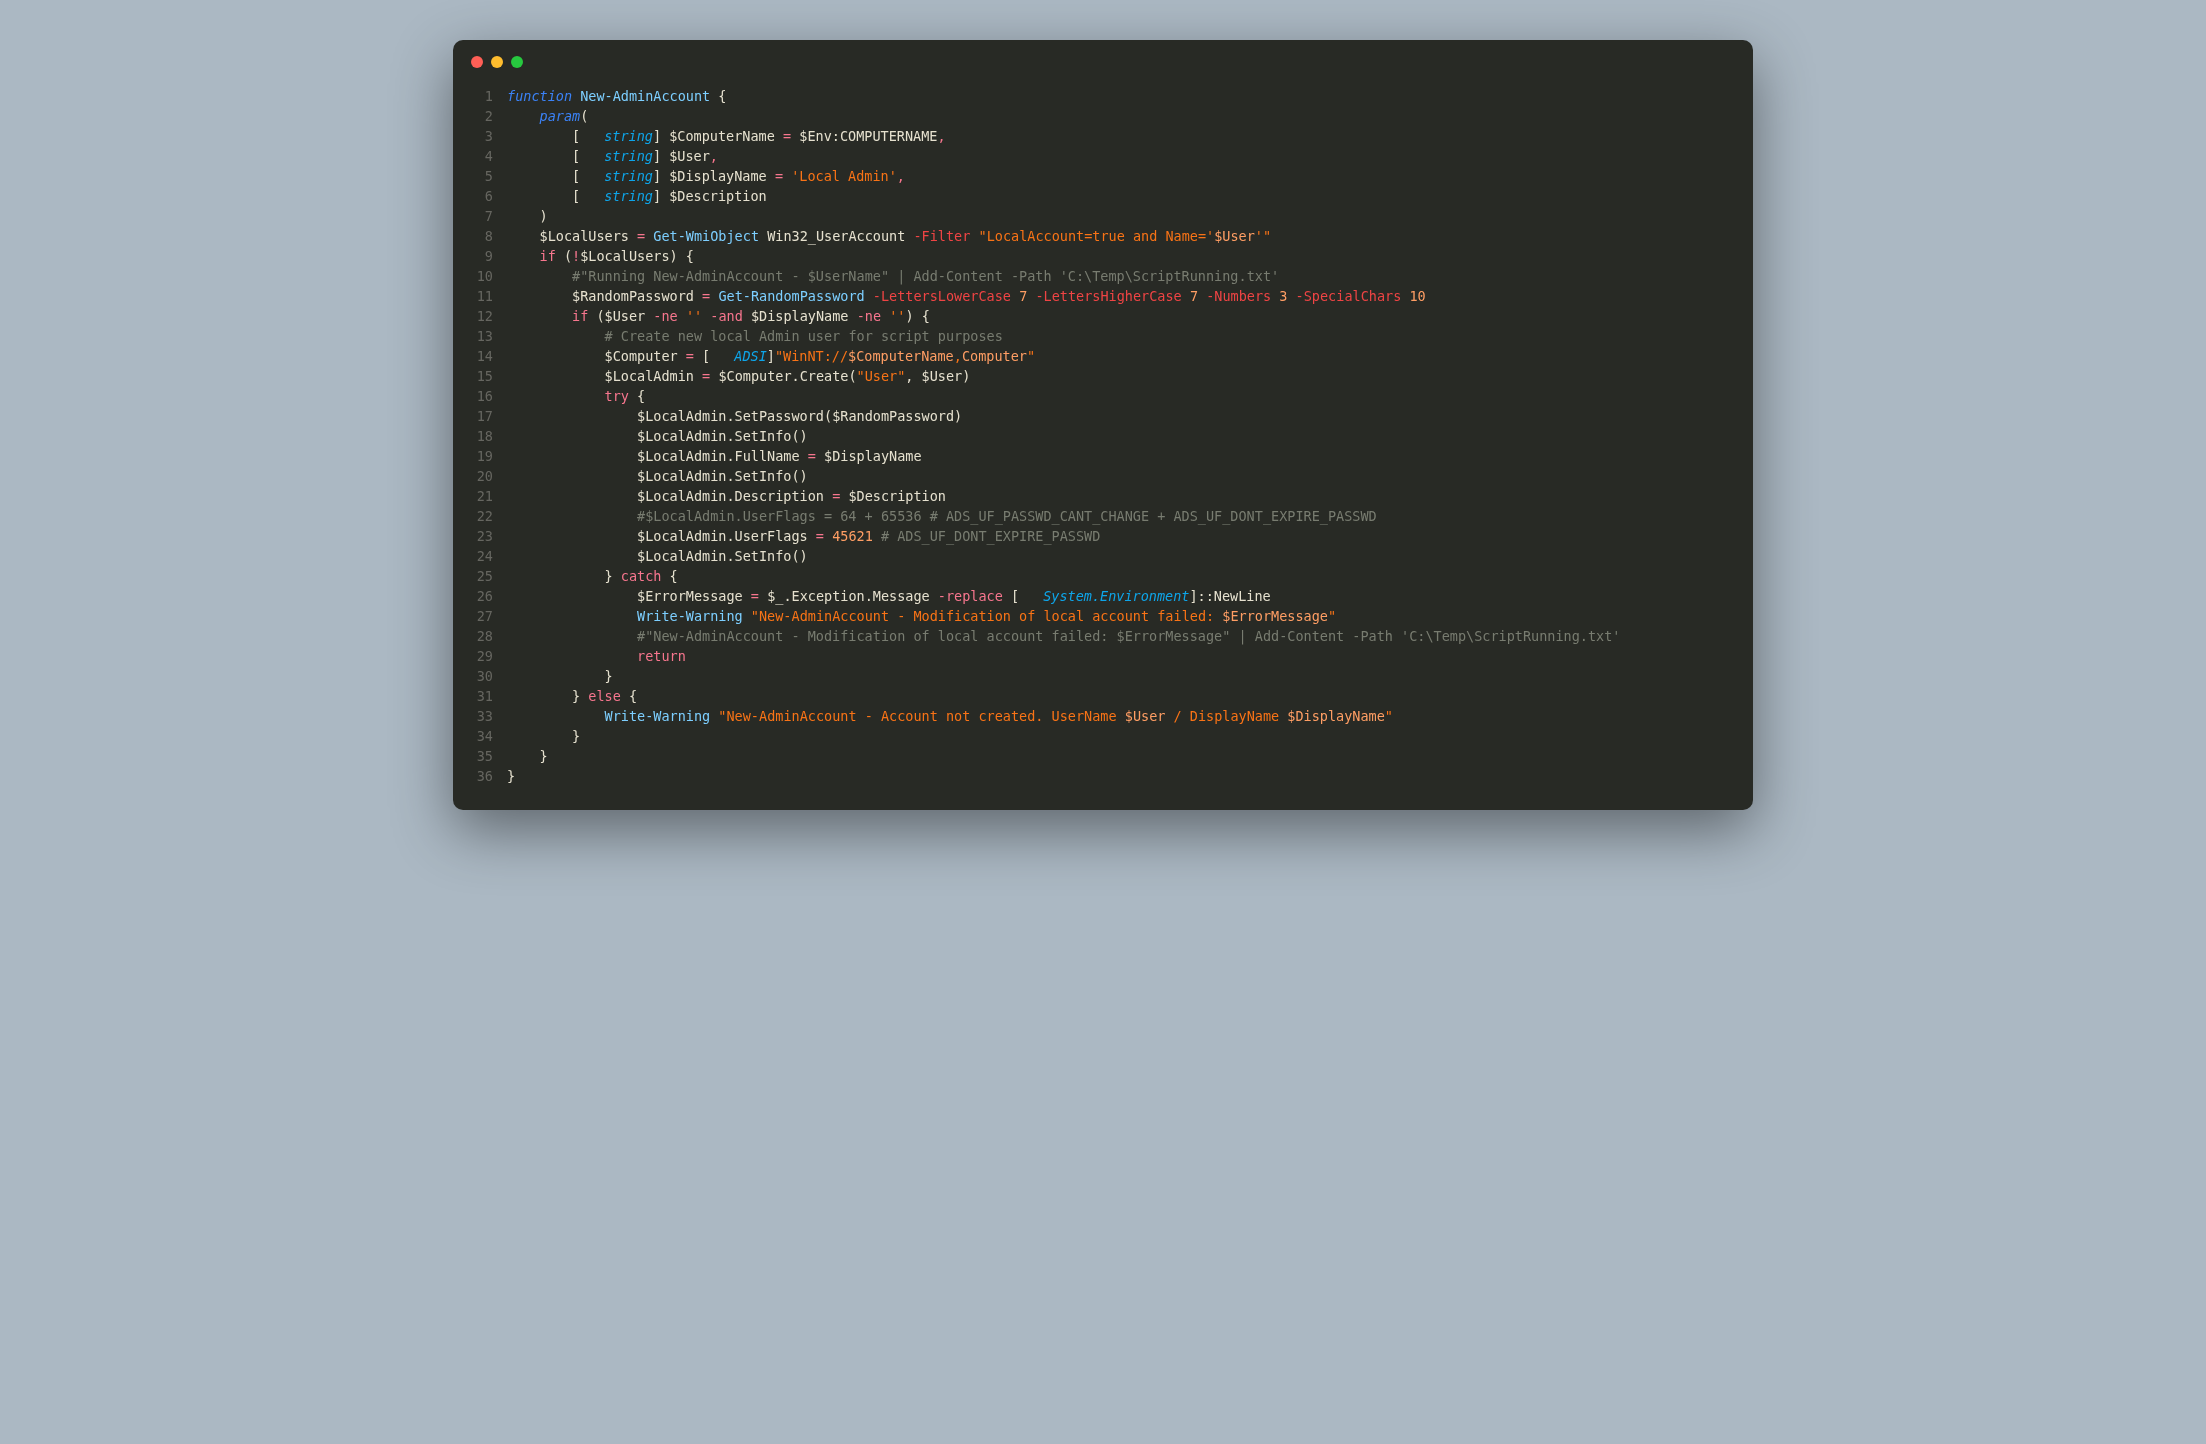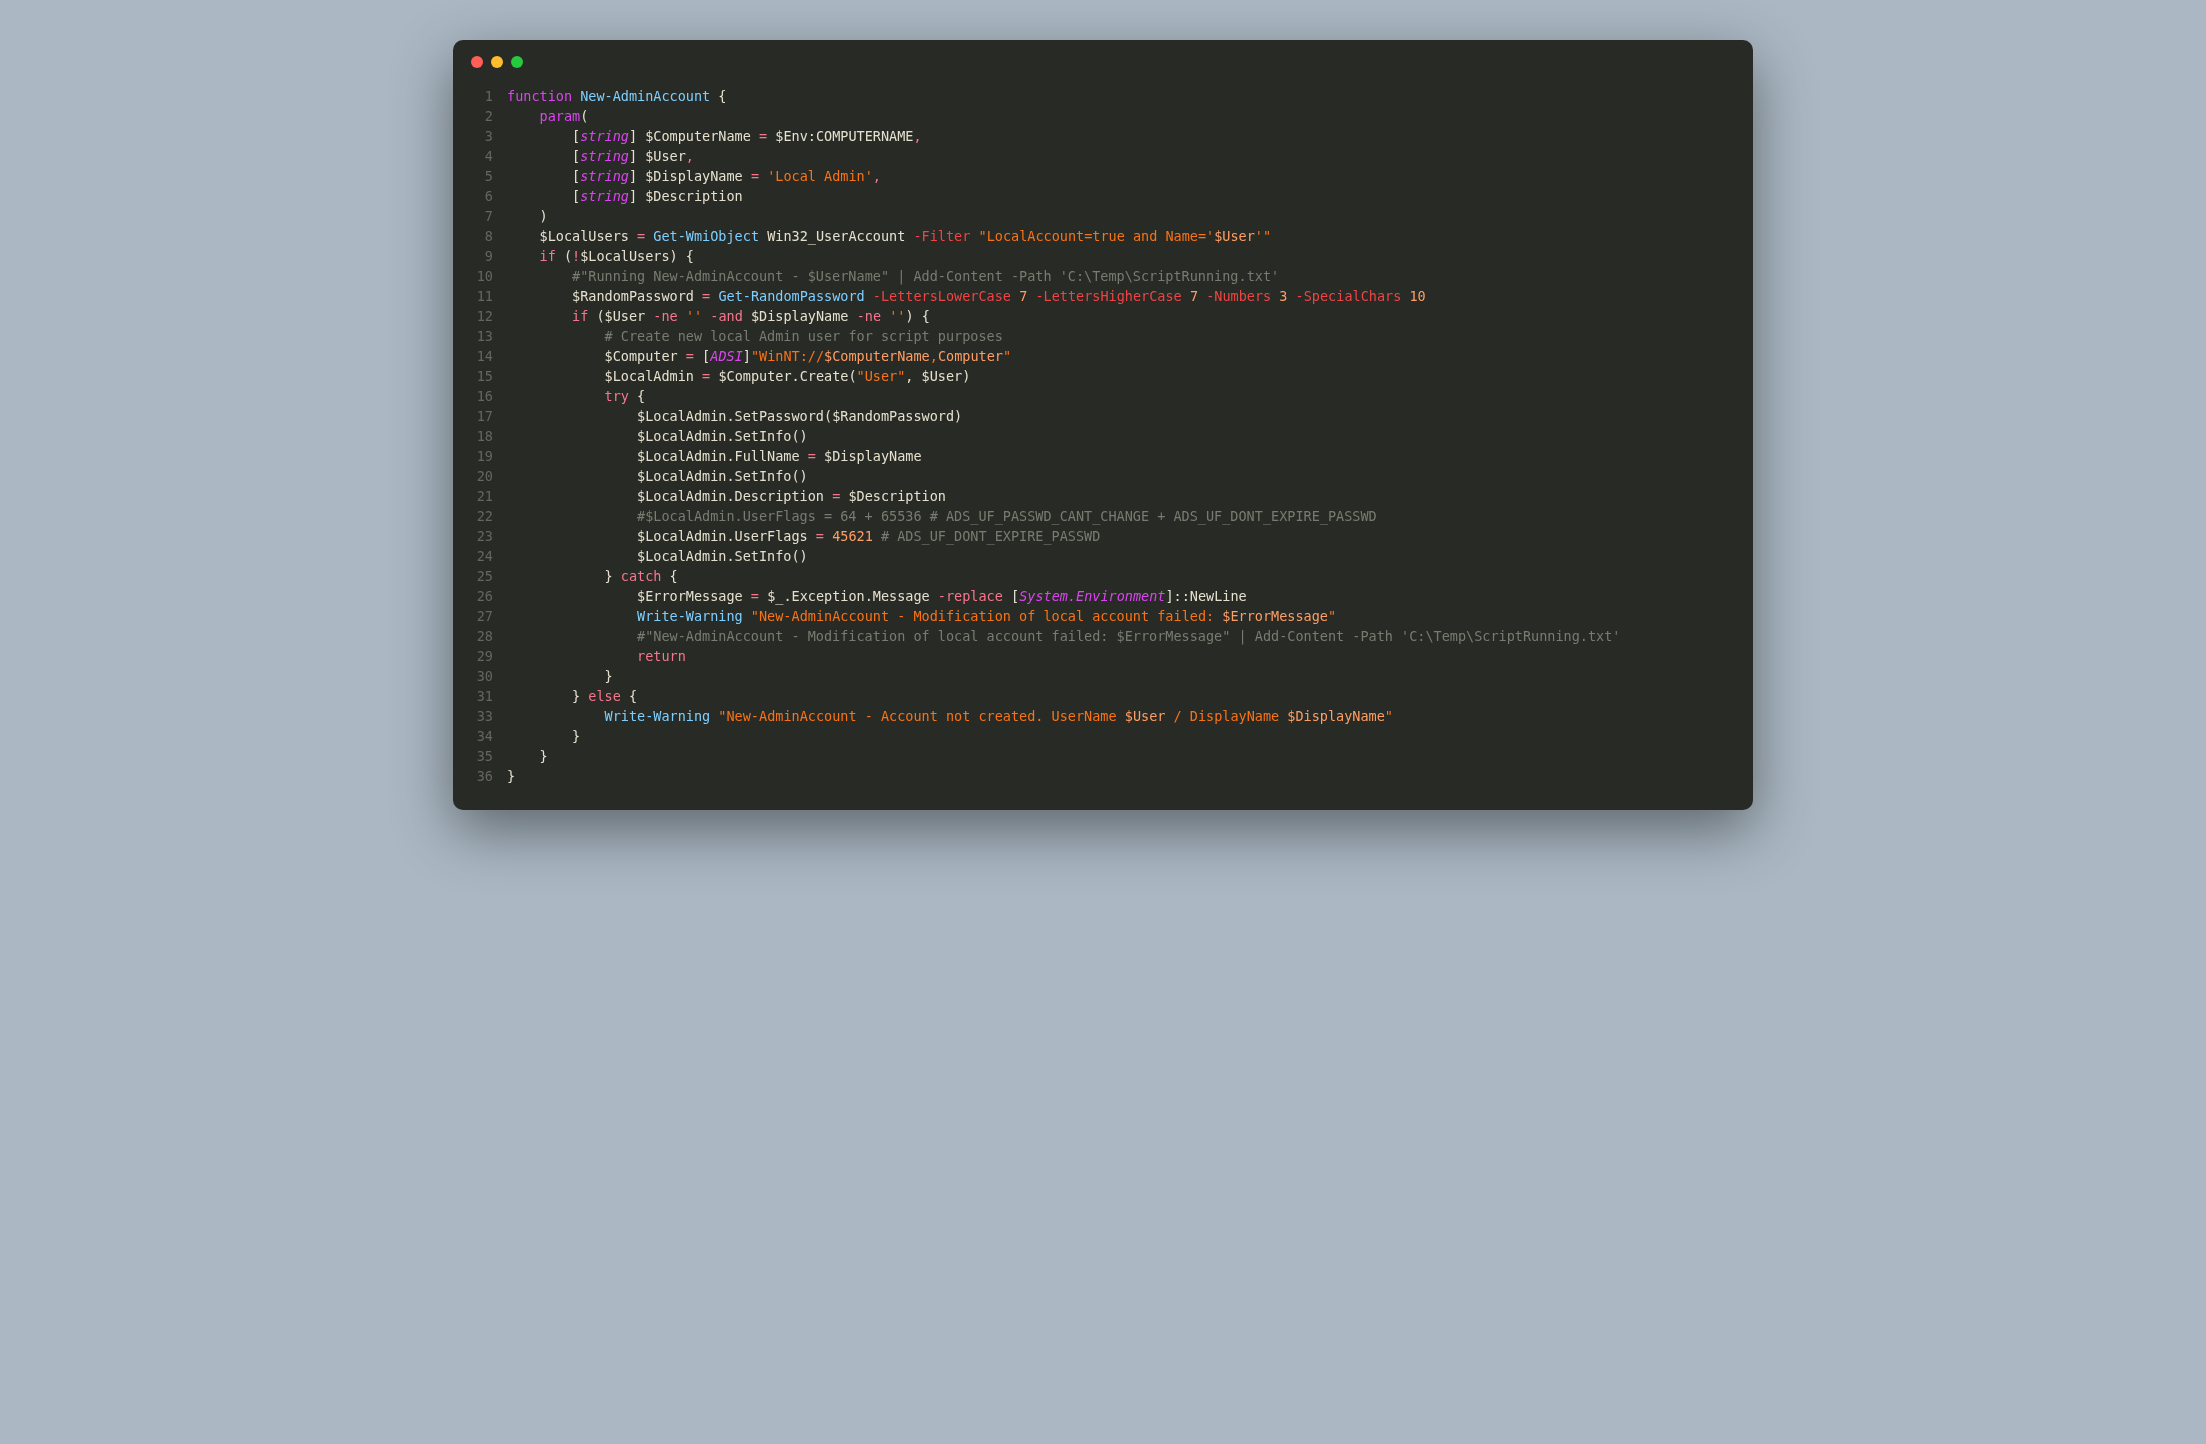--- a/index.html
+++ b/index.html
@@ -46,24 +46,24 @@
     width: 34px;
     text-align: right;
     user-select: none;
     flex-shrink: 0;
     padding-right: 14px;
   }
   .code {
     color: #e6e1cf;
   }
   
-  .kw       { color: #d946ef; } 
+  .kw       { color: #3b82f6; font-style: italic; } 
   .kw2      { color: #f7768e; }                      
   .func     { color: #7dcfff; text-align: right; }                      
-  .type     { color: #d946ef; font-style: italic; }  
+  .type     { color: #0ea5e9; font-style: italic; margin-left: 24px; }  
   .var      { color: #e6e1cf; }                      
   .op       { color: #f7768e; }                      
   .str      { color: #f97316; }                      
   .num      { color: #ff9e64; }                      
   .cmt      { color: #787c70; }                      
   .punct    { color: #e6e1cf; }
   .strvar   { color: #ff9e64; }
   .param    { color: #ef4444; margin-top: 36px; }
 </style>
 </head>

